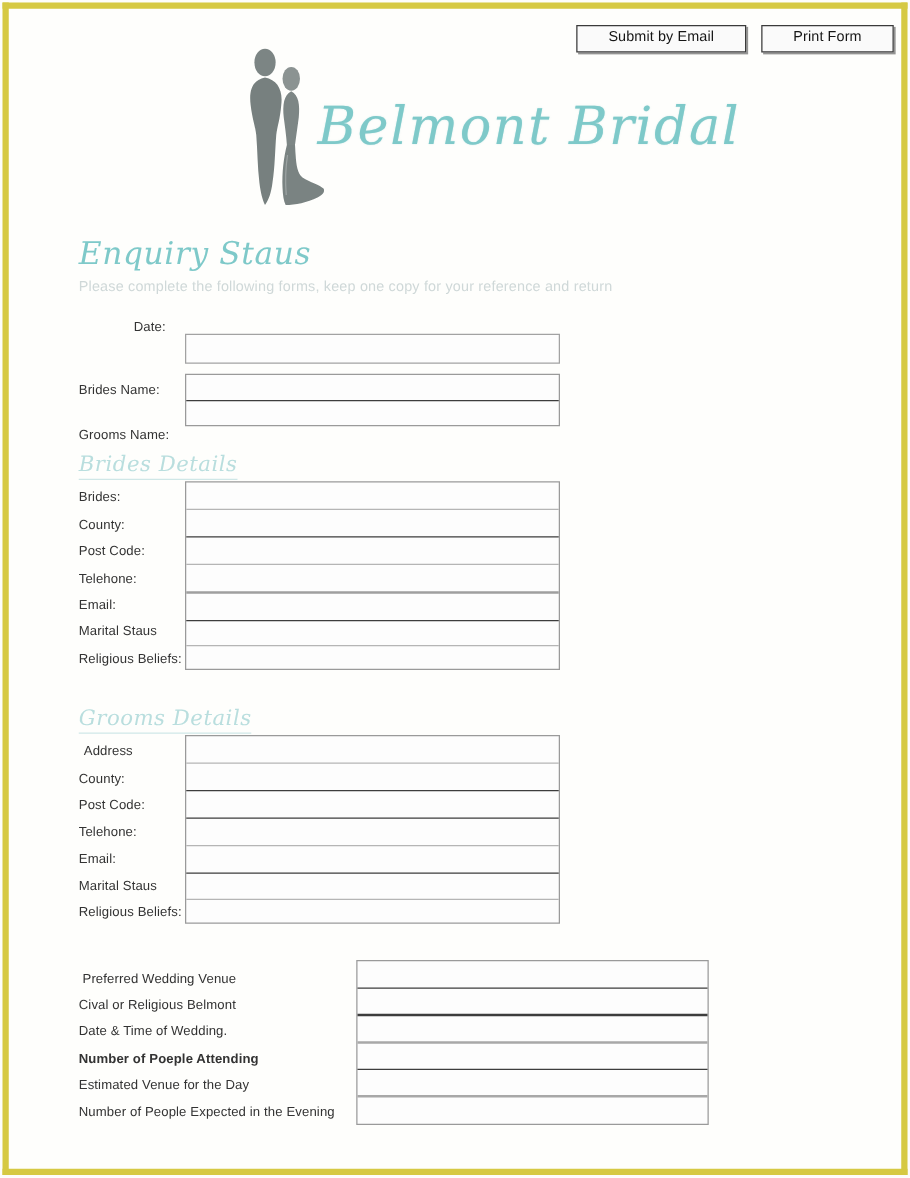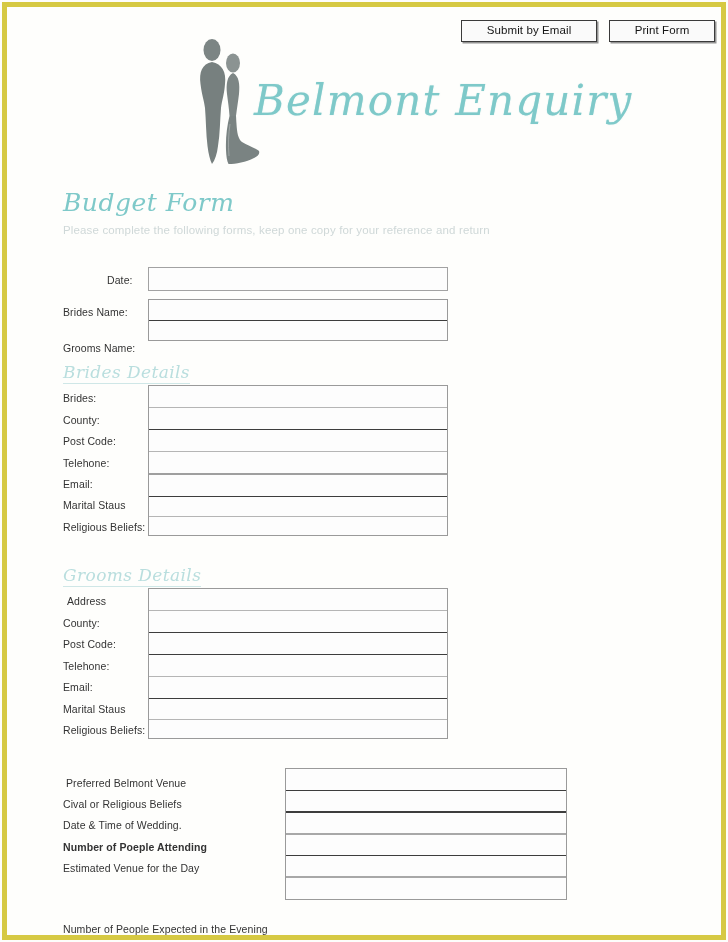--- a/index.html
+++ b/index.html
@@ -248,27 +248,27 @@
         <path d="M33.5 78 C31 88 29.5 100 30 112
                  C30.2 118 31 123 32.5 126
                  C40 126 50 124 58 120
                  C62 118 64 116 63 113
                  C60 110 52 108 46 104
                  C42 101 41 94 40.5 86
                  C40.2 82 40.2 80 40 78 Z" fill="#7a8382"></path>
 
         <path d="M34 86 C32.5 96 32 106 33 118" stroke="#b9c0bf" stroke-width="1" fill="none" opacity=".55"></path>
       </svg>
-      <div class="logo-script">Belmont Enquiry</div>
-    </div>
-
-    <div class="enquiry-title">Budget Form</div>
+      <div class="logo-script">Belmont Bridal</div>
+    </div>
+
+    <div class="enquiry-title">Enquiry Staus</div>
     <div class="enquiry-sub">Please complete the following forms, keep one copy for your reference and return</div>
 
-    <div class="field-label" style="left:63px; top:274px;padding-left:44px;">Date:</div>
+    <div class="field-label" style="left:63px; top:256px;padding-left:44px;">Date:</div>
     <div class="date-box"></div>
 
     <div class="field-label" style="left:63px; top:306px;">Brides Name:</div>
     <div class="field-label" style="left:63px; top:342px;">Grooms Name:</div>
 
     <div class="box-group names-box">
       <div style="position:absolute;left:0;top:0;width:100%;height:21px;"></div>
       <div class="divider dark" style="top:20px;"></div>
       <div style="position:absolute;left:0;top:21px;width:100%;height:20px;"></div>
     </div>
@@ -318,26 +318,26 @@
       <div class="divider dark" style="top:65px;"></div>
       <div style="position:absolute;left:0;top:66px;width:100%;height:21px;"></div>
       <div class="divider light" style="top:87px;"></div>
       <div style="position:absolute;left:0;top:88px;width:100%;height:21px;"></div>
       <div class="divider dark" style="top:109px;"></div>
       <div style="position:absolute;left:0;top:110px;width:100%;height:20px;"></div>
       <div class="divider light" style="top:130px;"></div>
       <div style="position:absolute;left:0;top:131px;width:100%;height:19px;"></div>
     </div>
 
-    <div class="field-label" style="left:66px; top:777px;">Preferred Belmont Venue</div>
-    <div class="field-label" style="left:63px; top:798px;">Cival or Religious Beliefs</div>
+    <div class="field-label" style="left:66px; top:777px;">Preferred Wedding Venue</div>
+    <div class="field-label" style="left:63px; top:798px;">Cival or Religious Belmont</div>
     <div class="field-label" style="left:63px; top:819px;">Date &amp; Time of Wedding.</div>
     <div class="field-label" style="left:63px; top:841px;font-weight:bold;">Number of Poeple Attending</div>
     <div class="field-label" style="left:63px; top:862px;">Estimated Venue for the  Day</div>
-    <div class="field-label" style="left:63px; top:884px;margin-top:39px;">Number of People Expected in the Evening</div>
+    <div class="field-label" style="left:63px; top:884px;">Number of People Expected in the Evening</div>
 
     <div class="box-group wedding-box">
       <div style="position:absolute;left:0;top:0;width:100%;height:21px;"></div>
       <div class="divider dark" style="top:21px;"></div>
       <div style="position:absolute;left:0;top:22px;width:100%;height:20px;"></div>
       <div class="divider dark" style="top:42px;height:2px;"></div>
       <div style="position:absolute;left:0;top:44px;width:100%;height:20px;"></div>
       <div class="divider" style="top:64px;height:2px;background:#a8a8a8;"></div>
       <div style="position:absolute;left:0;top:66px;width:100%;height:20px;"></div>
       <div class="divider dark" style="top:86px;"></div>

